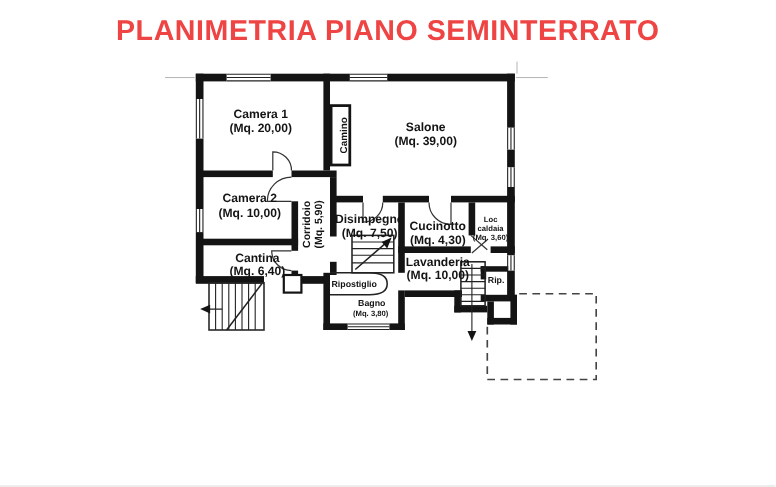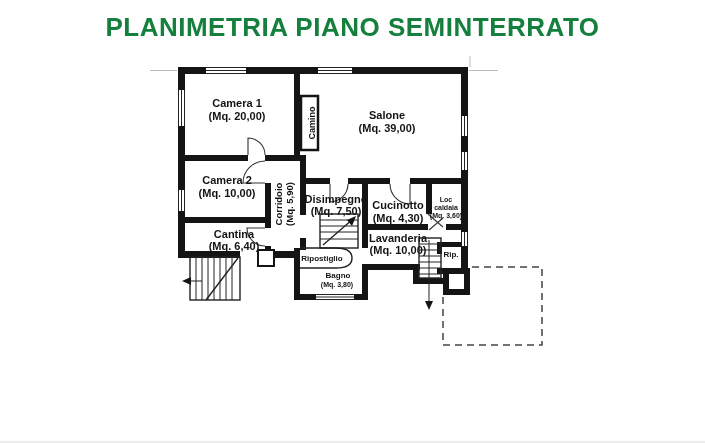--- a/index.html
+++ b/index.html
@@ -2,21 +2,21 @@
 <html><head>
 <meta charset="utf-8">
 <style>
   html,body{margin:0;padding:0;}
   body{
     width:705px;height:443px;background:#ffffff;position:relative;overflow:hidden;
     font-family:"Liberation Sans",sans-serif;
   }
   .title{
     position:absolute;top:12px;left:0;width:100%;text-align:center;
-    font-size:26px;font-weight:bold;letter-spacing:.5px;color:#15803d;margin:0;
+    font-size:26px;font-weight:bold;letter-spacing:.5px;color:#ef4444;margin:0;
     font-family:"Liberation Sans",sans-serif;
   }
   svg{position:absolute;top:0;left:0;}
   svg text{
     fill:#141414;font-weight:bold;font-family:"Liberation Sans",sans-serif;
     text-anchor:middle;
   }
   .wall{fill:#141414;}
   .thin{stroke:#222;stroke-width:1;fill:none;}
   .outline{stroke:#222;stroke-width:1.4;fill:none;}

